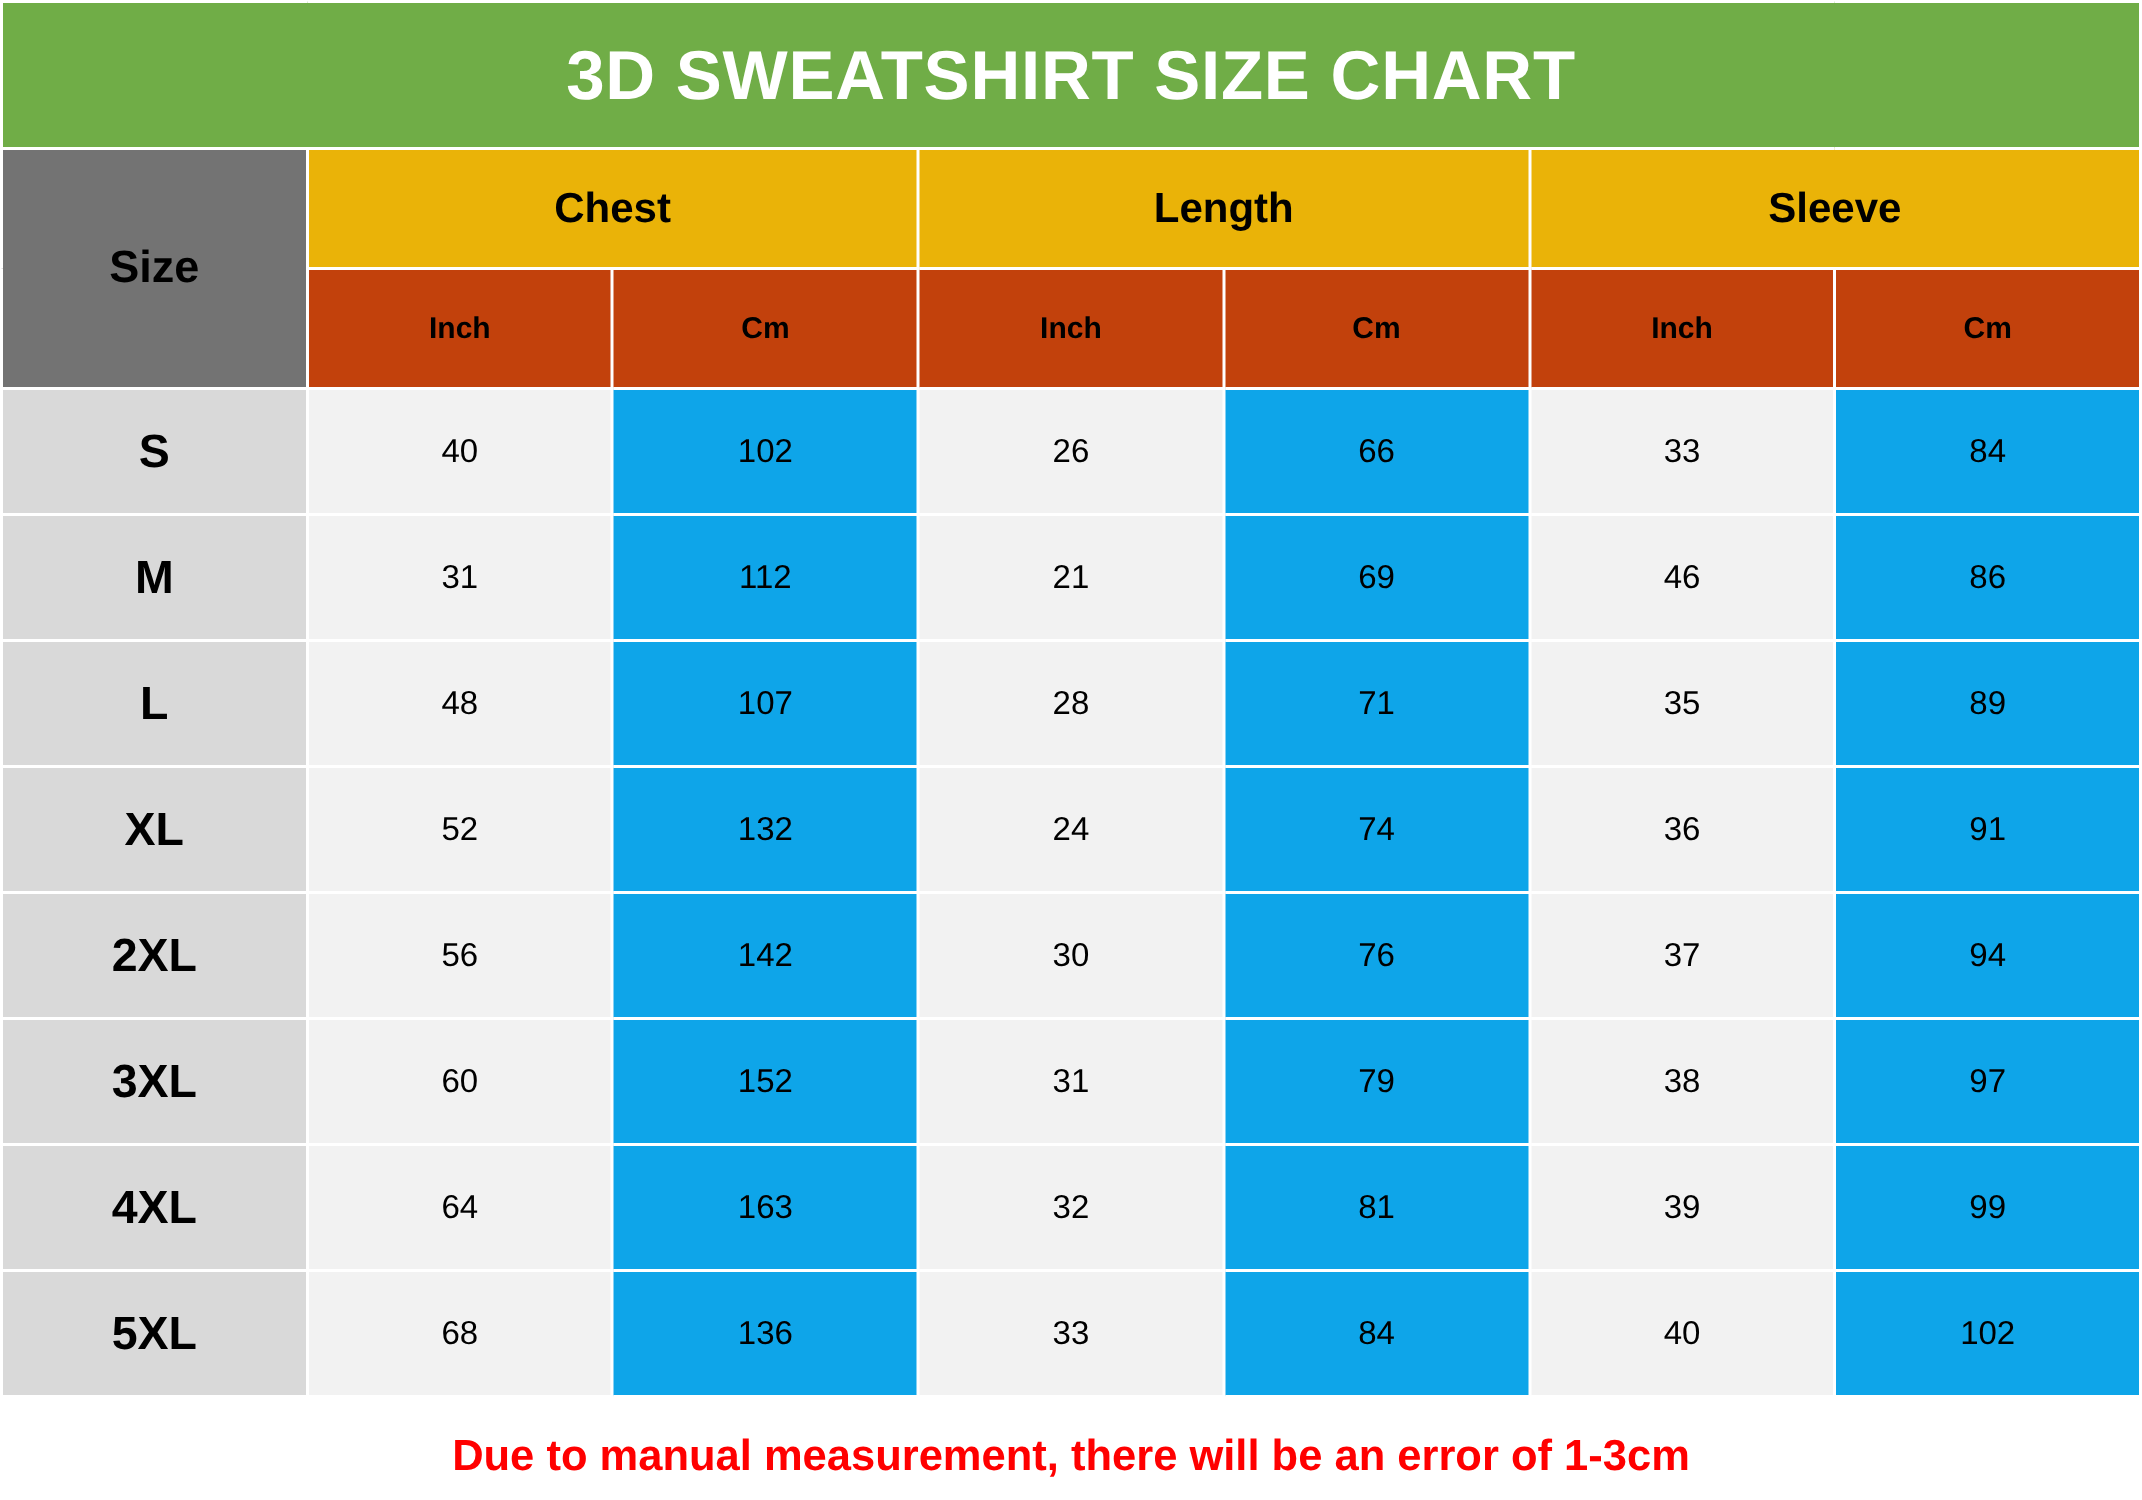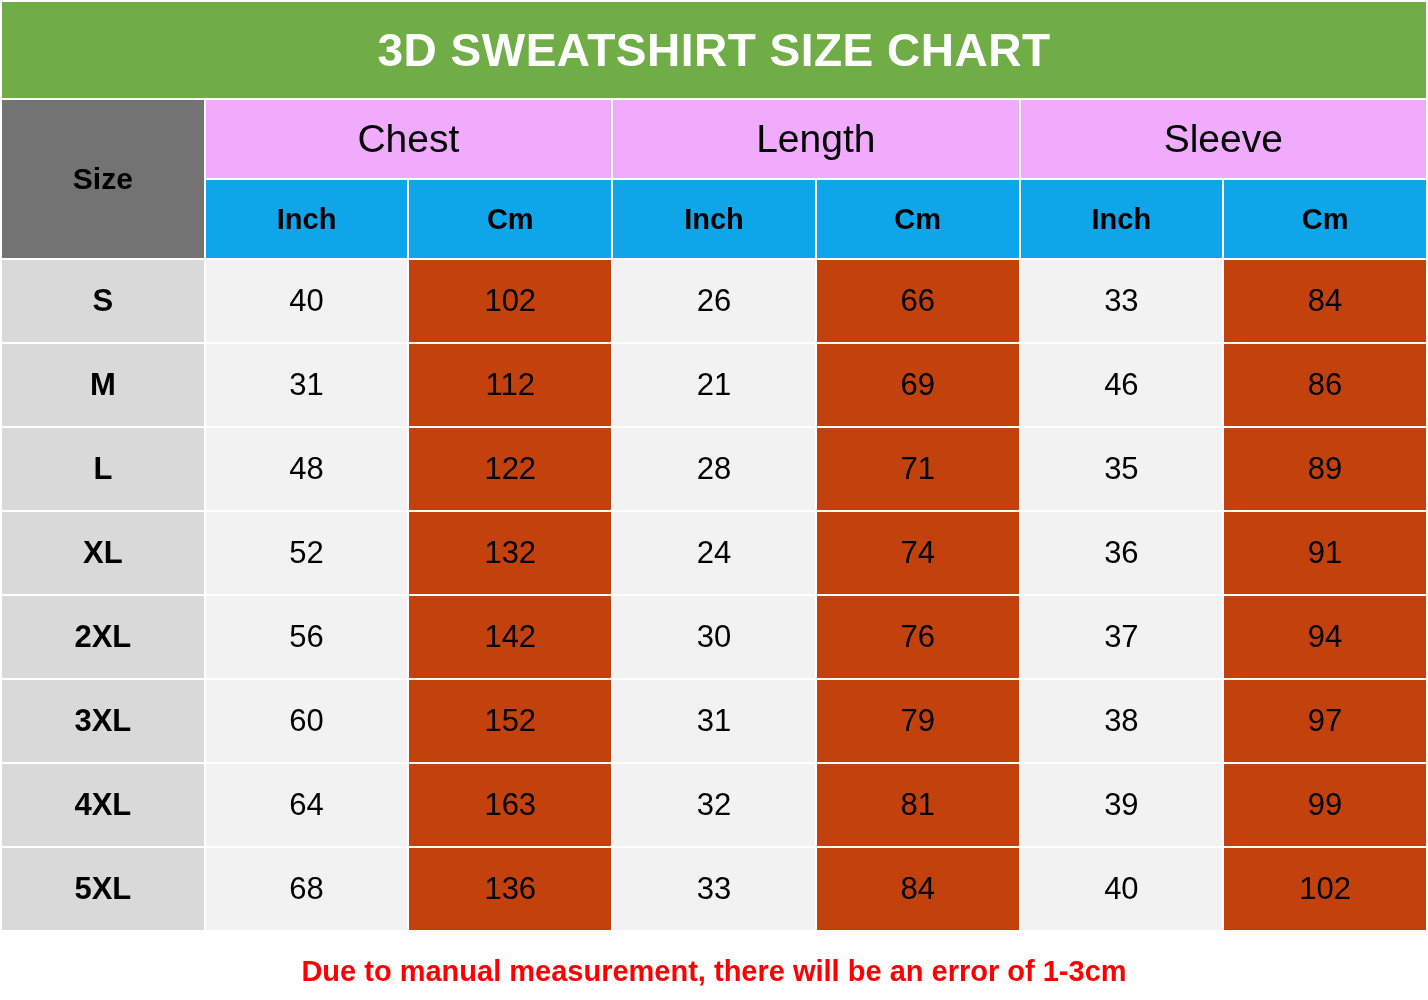--- a/index.html
+++ b/index.html
@@ -39,48 +39,48 @@
     letter-spacing: 0.5px;
   }
   .size-head {
     background: #737373;
     color: #000000;
     font-size: 30px;
     font-weight: bold;
     width: 208px;
   }
   .grp-head {
-    background: #f0abfc;
+    background: #eab308;
     color: #000000;
-    font-size: 39px;
-    font-weight: normal;
+    font-size: 28px;
+    font-weight: bold;
     height: 78px;
   }
   .unit-head {
-    background: #0ea5e9;
+    background: #c2410c;
     color: #000000;
-    font-size: 29px;
+    font-size: 20px;
     font-weight: bold;
     height: 78px;
   }
   .size-cell {
     background: #d9d9d9;
     color: #000000;
     font-size: 31px;
     font-weight: bold;
     height: 82px;
   }
   .val-cell {
     background: #f2f2f2;
     color: #000000;
-    font-size: 31px;
+    font-size: 22px;
     height: 82px;
   }
   .val-cell.alt {
-    background: #c2410c;
+    background: #0ea5e9;
   }
   .note-cell {
     background: #ffffff;
     color: #ff0000;
     font-size: 29px;
     font-weight: bold;
     height: 78px;
     border-left: 2px solid #ffffff;
     border-right: 2px solid #ffffff;
     border-bottom: 2px solid #ffffff;
@@ -125,21 +125,21 @@
         <td class="val-cell">31</td>
         <td class="val-cell alt">112</td>
         <td class="val-cell">21</td>
         <td class="val-cell alt">69</td>
         <td class="val-cell">46</td>
         <td class="val-cell alt">86</td>
       </tr>
       <tr>
         <td class="size-cell">L</td>
         <td class="val-cell">48</td>
-        <td class="val-cell alt">122</td>
+        <td class="val-cell alt">107</td>
         <td class="val-cell">28</td>
         <td class="val-cell alt">71</td>
         <td class="val-cell">35</td>
         <td class="val-cell alt">89</td>
       </tr>
       <tr>
         <td class="size-cell">XL</td>
         <td class="val-cell">52</td>
         <td class="val-cell alt">132</td>
         <td class="val-cell">24</td>

